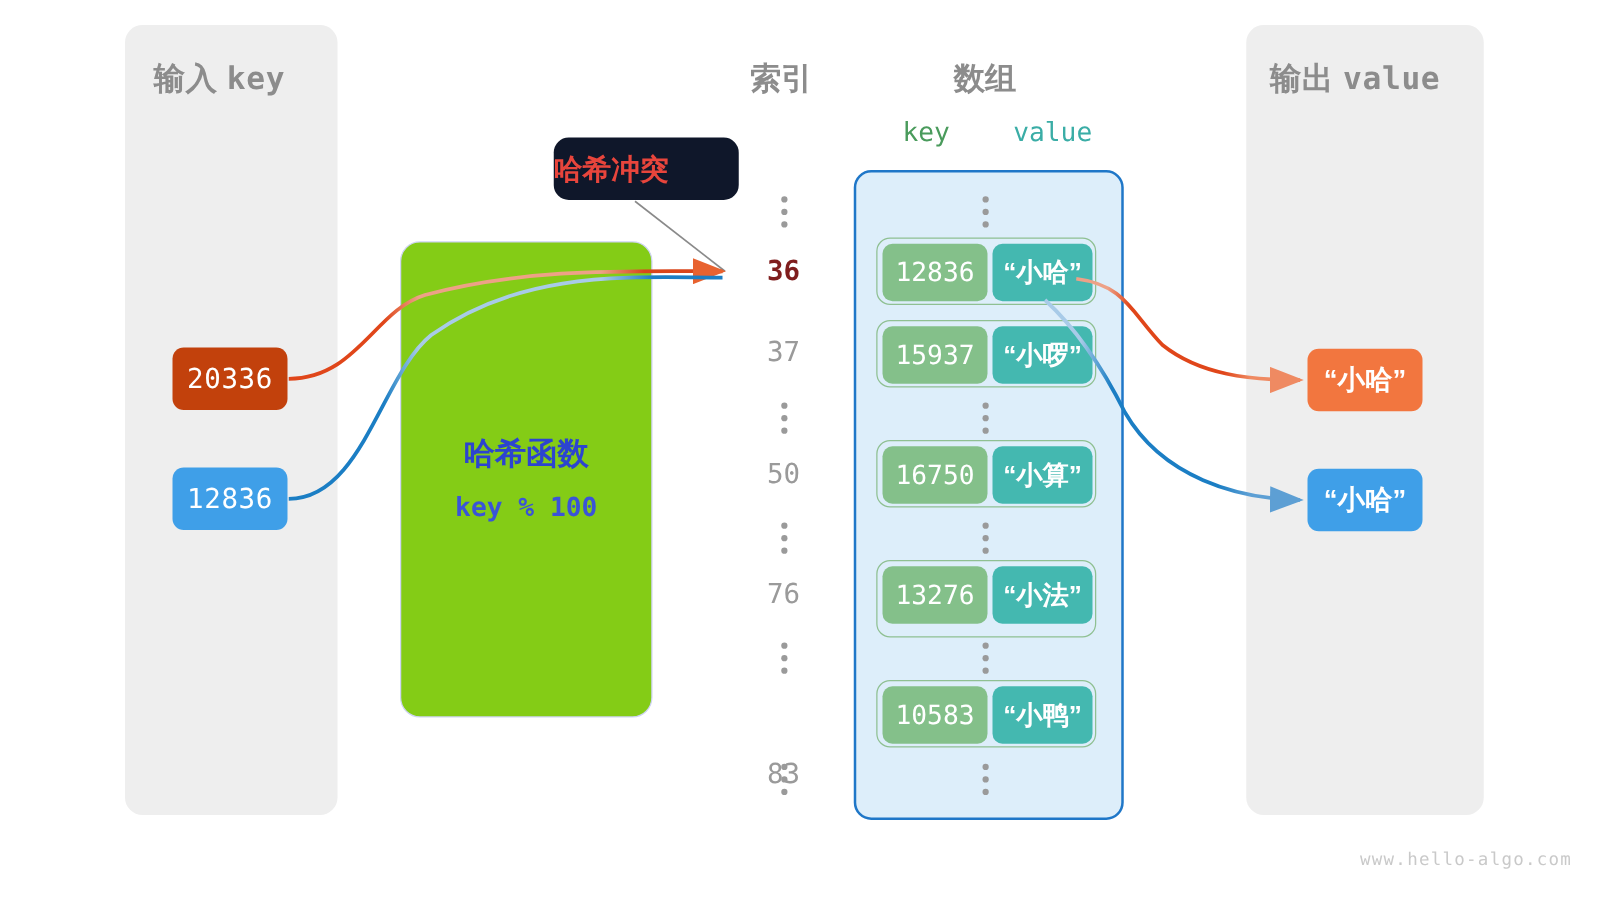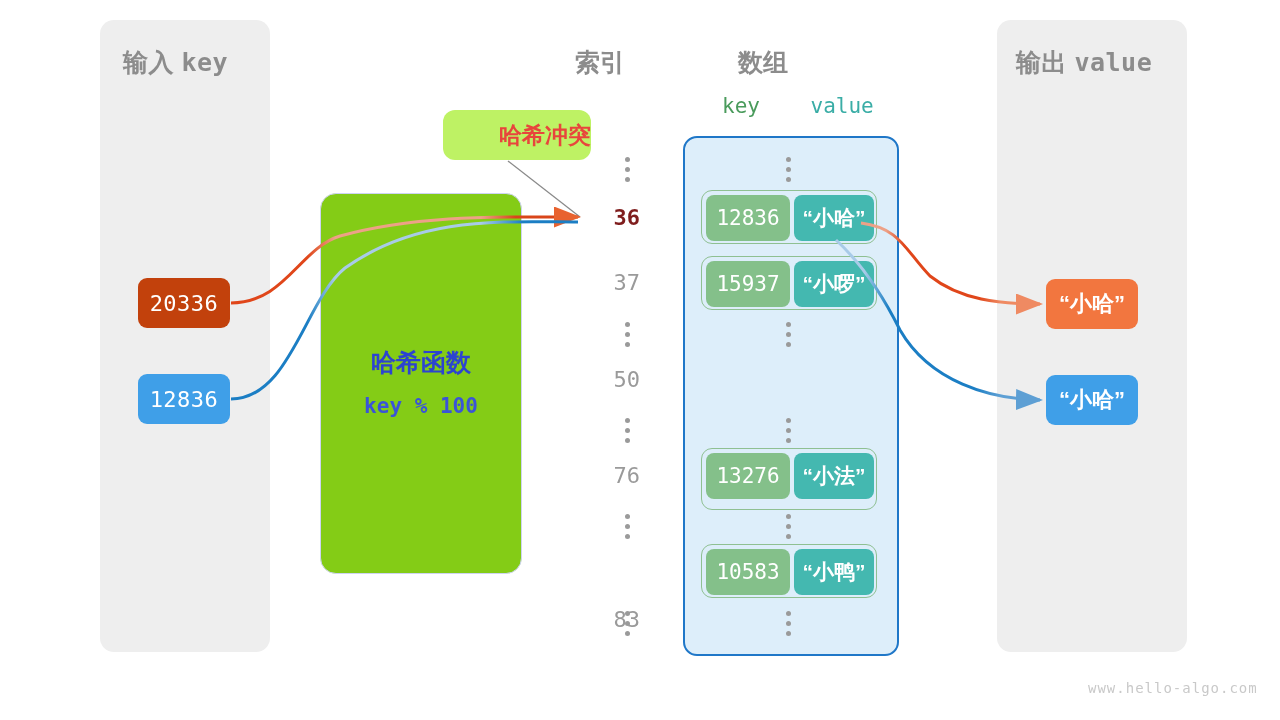--- a/index.html
+++ b/index.html
@@ -32,20 +32,21 @@
     font-family: "DejaVu Sans Mono", "Liberation Mono", monospace;
     font-weight: bold;
     font-size: 25px;
   }
   .col-title {
     position: absolute;
     color: #8c8c8c;
     font-weight: bold;
     font-size: 25px;
     white-space: nowrap;
+    text-align: center;
   }
   .kv-head {
     position: absolute;
     font-family: "DejaVu Sans Mono", "Liberation Mono", monospace;
     font-size: 21px;
     white-space: nowrap;
   }
   .kv-head .k { color: #4a9b5c; }
   .kv-head .v { color: #3aada6; }
 
@@ -70,28 +71,28 @@
     top: 200px;
     text-align: center;
     color: #3a54d8;
     font-family: "DejaVu Sans Mono", "Liberation Mono", monospace;
     font-size: 21px;
     font-weight: bold;
   }
 
   .collision-label {
     position: absolute;
-    background: #bef264;
+    background: #0f172a;
     border-radius: 12px;
     color: #e8453c;
     font-size: 23px;
     font-weight: bold;
     display: flex;
     align-items: center;
-    justify-content: flex-end;
+    justify-content: flex-start;
     white-space: nowrap;
   }
 
   .keybox {
     position: absolute;
     border-radius: 9px;
     color: #ffffff;
     font-family: "DejaVu Sans Mono", "Liberation Mono", monospace;
     font-size: 22px;
     display: flex;
@@ -272,20 +273,24 @@
     <span class="ck">15937</span>
     <span class="cv">“小啰”</span>
   </div>
 
   <div class="vdots" style="left:785px; top:322px;">
     <i></i>
       <i></i>
       <i></i>
   </div>
 
+  <div class="cell" style="left:701px; top:352px; width:176px; height:54px;">
+    <span class="ck">16750</span>
+    <span class="cv">“小算”</span>
+  </div>
 
   <div class="vdots" style="left:785px; top:418px;">
     <i></i>
       <i></i>
       <i></i>
   </div>
 
   <div class="cell" style="left:701px; top:448px; width:176px; height:62px;padding-left:33px;">
     <span class="ck">13276</span>
     <span class="cv">“小法”</span>

